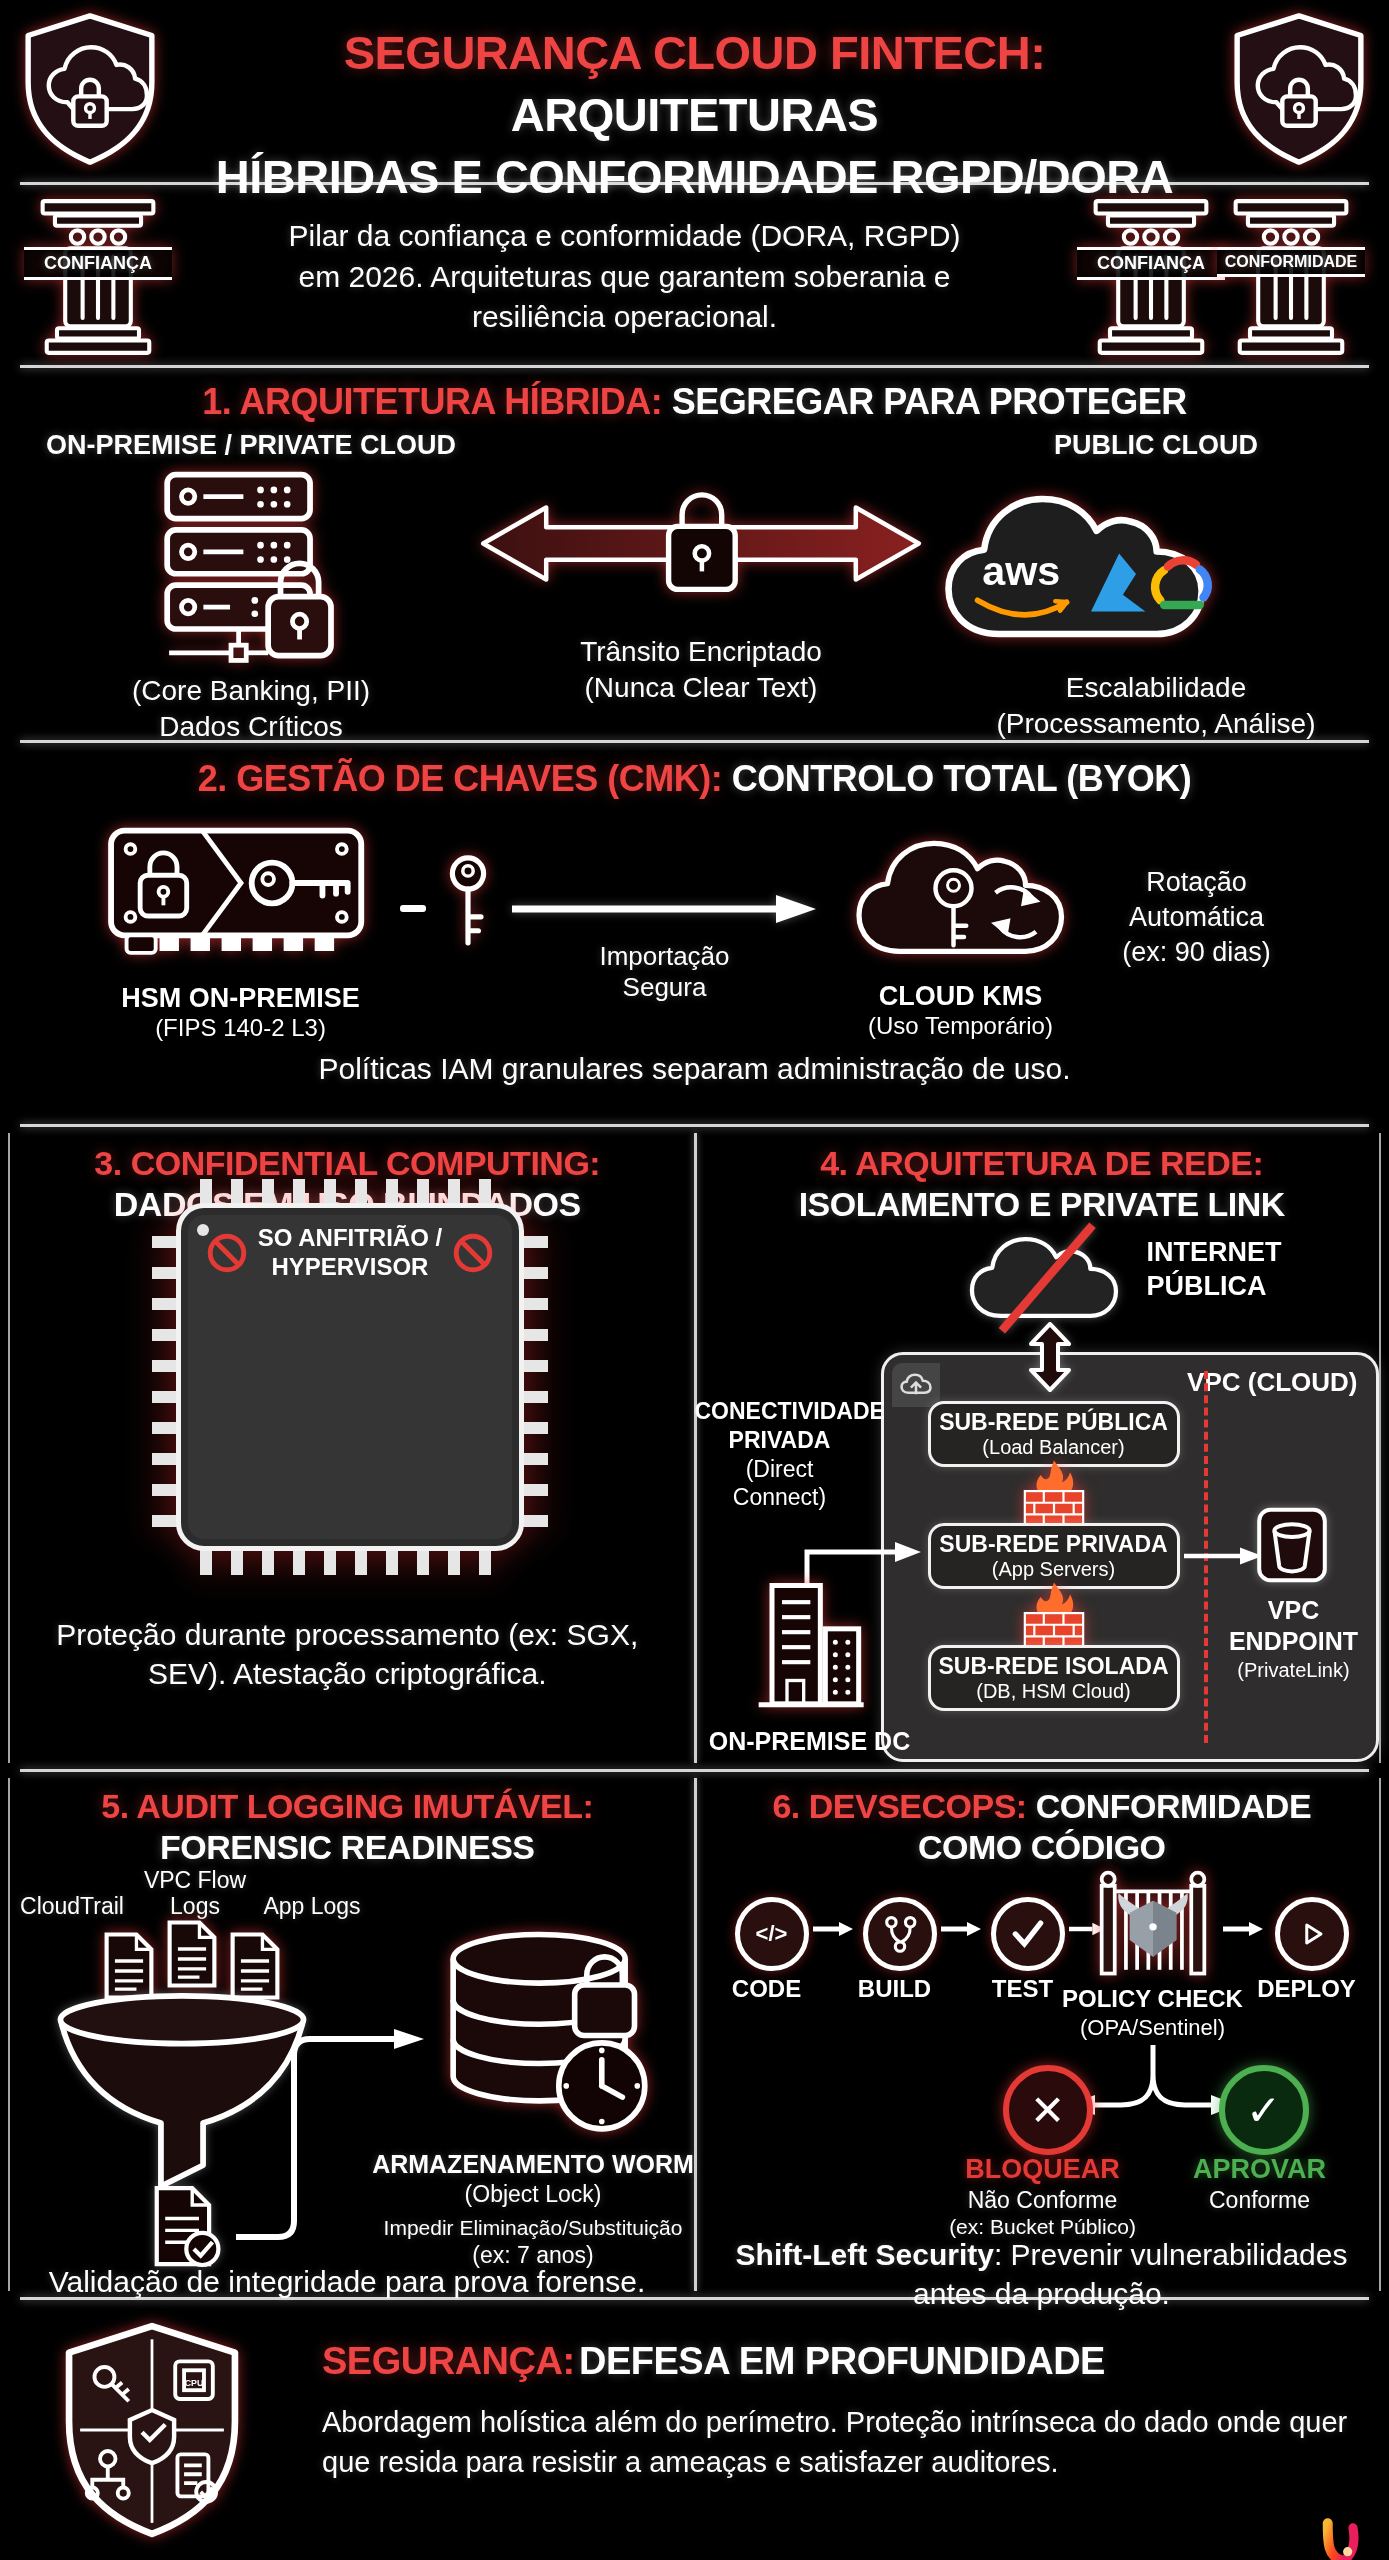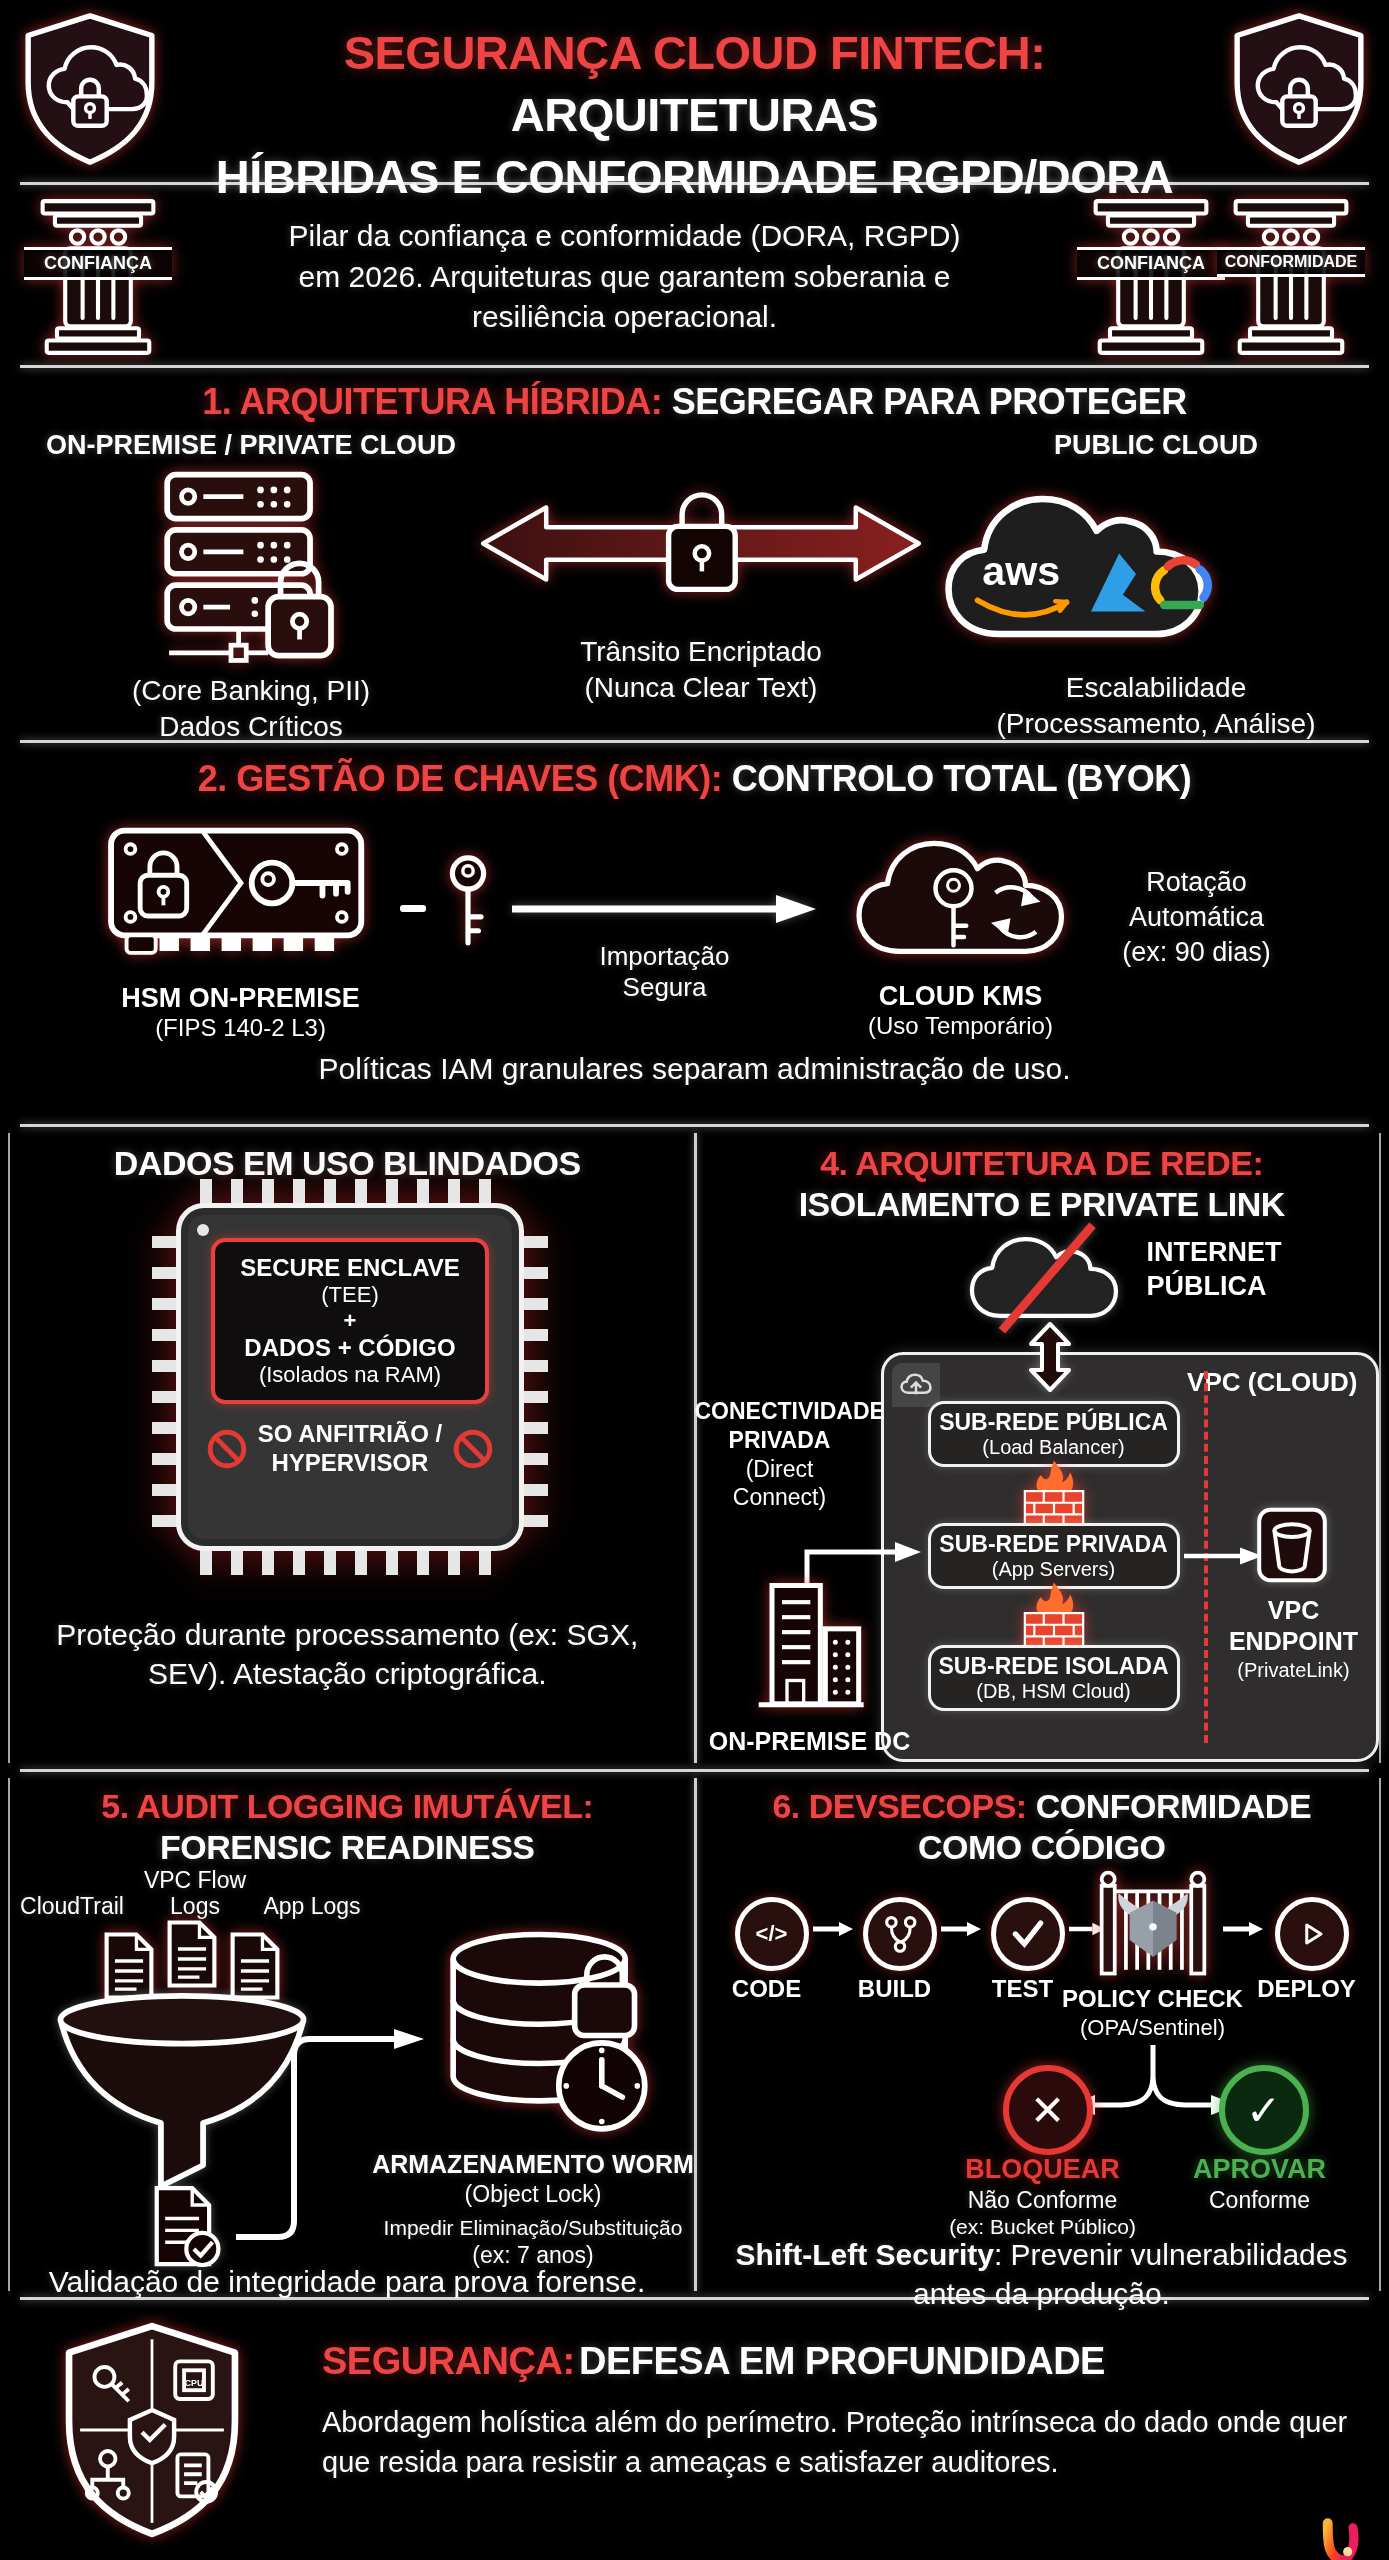--- a/index.html
+++ b/index.html
@@ -350,36 +350,30 @@
     <div class="capt" style="font-size:30px;margin-top:10px">Políticas IAM granulares separam administração de uso.</div>
   </div>
 
   <div class="hr"></div>
 
   <div id="band-s34" class="band split">
     <div class="vline"></div>
 
     <div class="half">
       <div class="sec-title small" style="margin-top:16px">
+        <div class="red">3. CONFIDENTIAL COMPUTING:</div>
         <div class="wht">DADOS EM USO BLINDADOS</div>
       </div>
       <div class="chip-wrap">
         <div class="pins-h" style="top:0"></div>
         <div class="pins-h" style="bottom:0"></div>
         <div class="pins-v" style="left:0"></div>
         <div class="pins-v" style="right:0"></div>
         <div class="chip-body">
           <div class="chip-dot"></div>
-          <div class="enclave">
-            <div class="l1">SECURE ENCLAVE</div>
-            <div class="l2">(TEE)</div>
-            <div class="l1" style="font-size:22px">+</div>
-            <div class="l1">DADOS + CÓDIGO</div>
-            <div class="l2">(Isolados na RAM)</div>
-          </div>
           <div class="host-row">
             <svg width="42" height="42" viewBox="0 0 60 60">
               <circle cx="30" cy="30" r="24" fill="none" stroke="#e53935" stroke-width="7"></circle>
               <line x1="14" y1="14" x2="46" y2="46" stroke="#e53935" stroke-width="7"></line>
             </svg>
             <div class="host-txt">
               <div>SO ANFITRIÃO /</div>
               <div>HYPERVISOR</div>
             </div>
             <svg width="42" height="42" viewBox="0 0 60 60">

